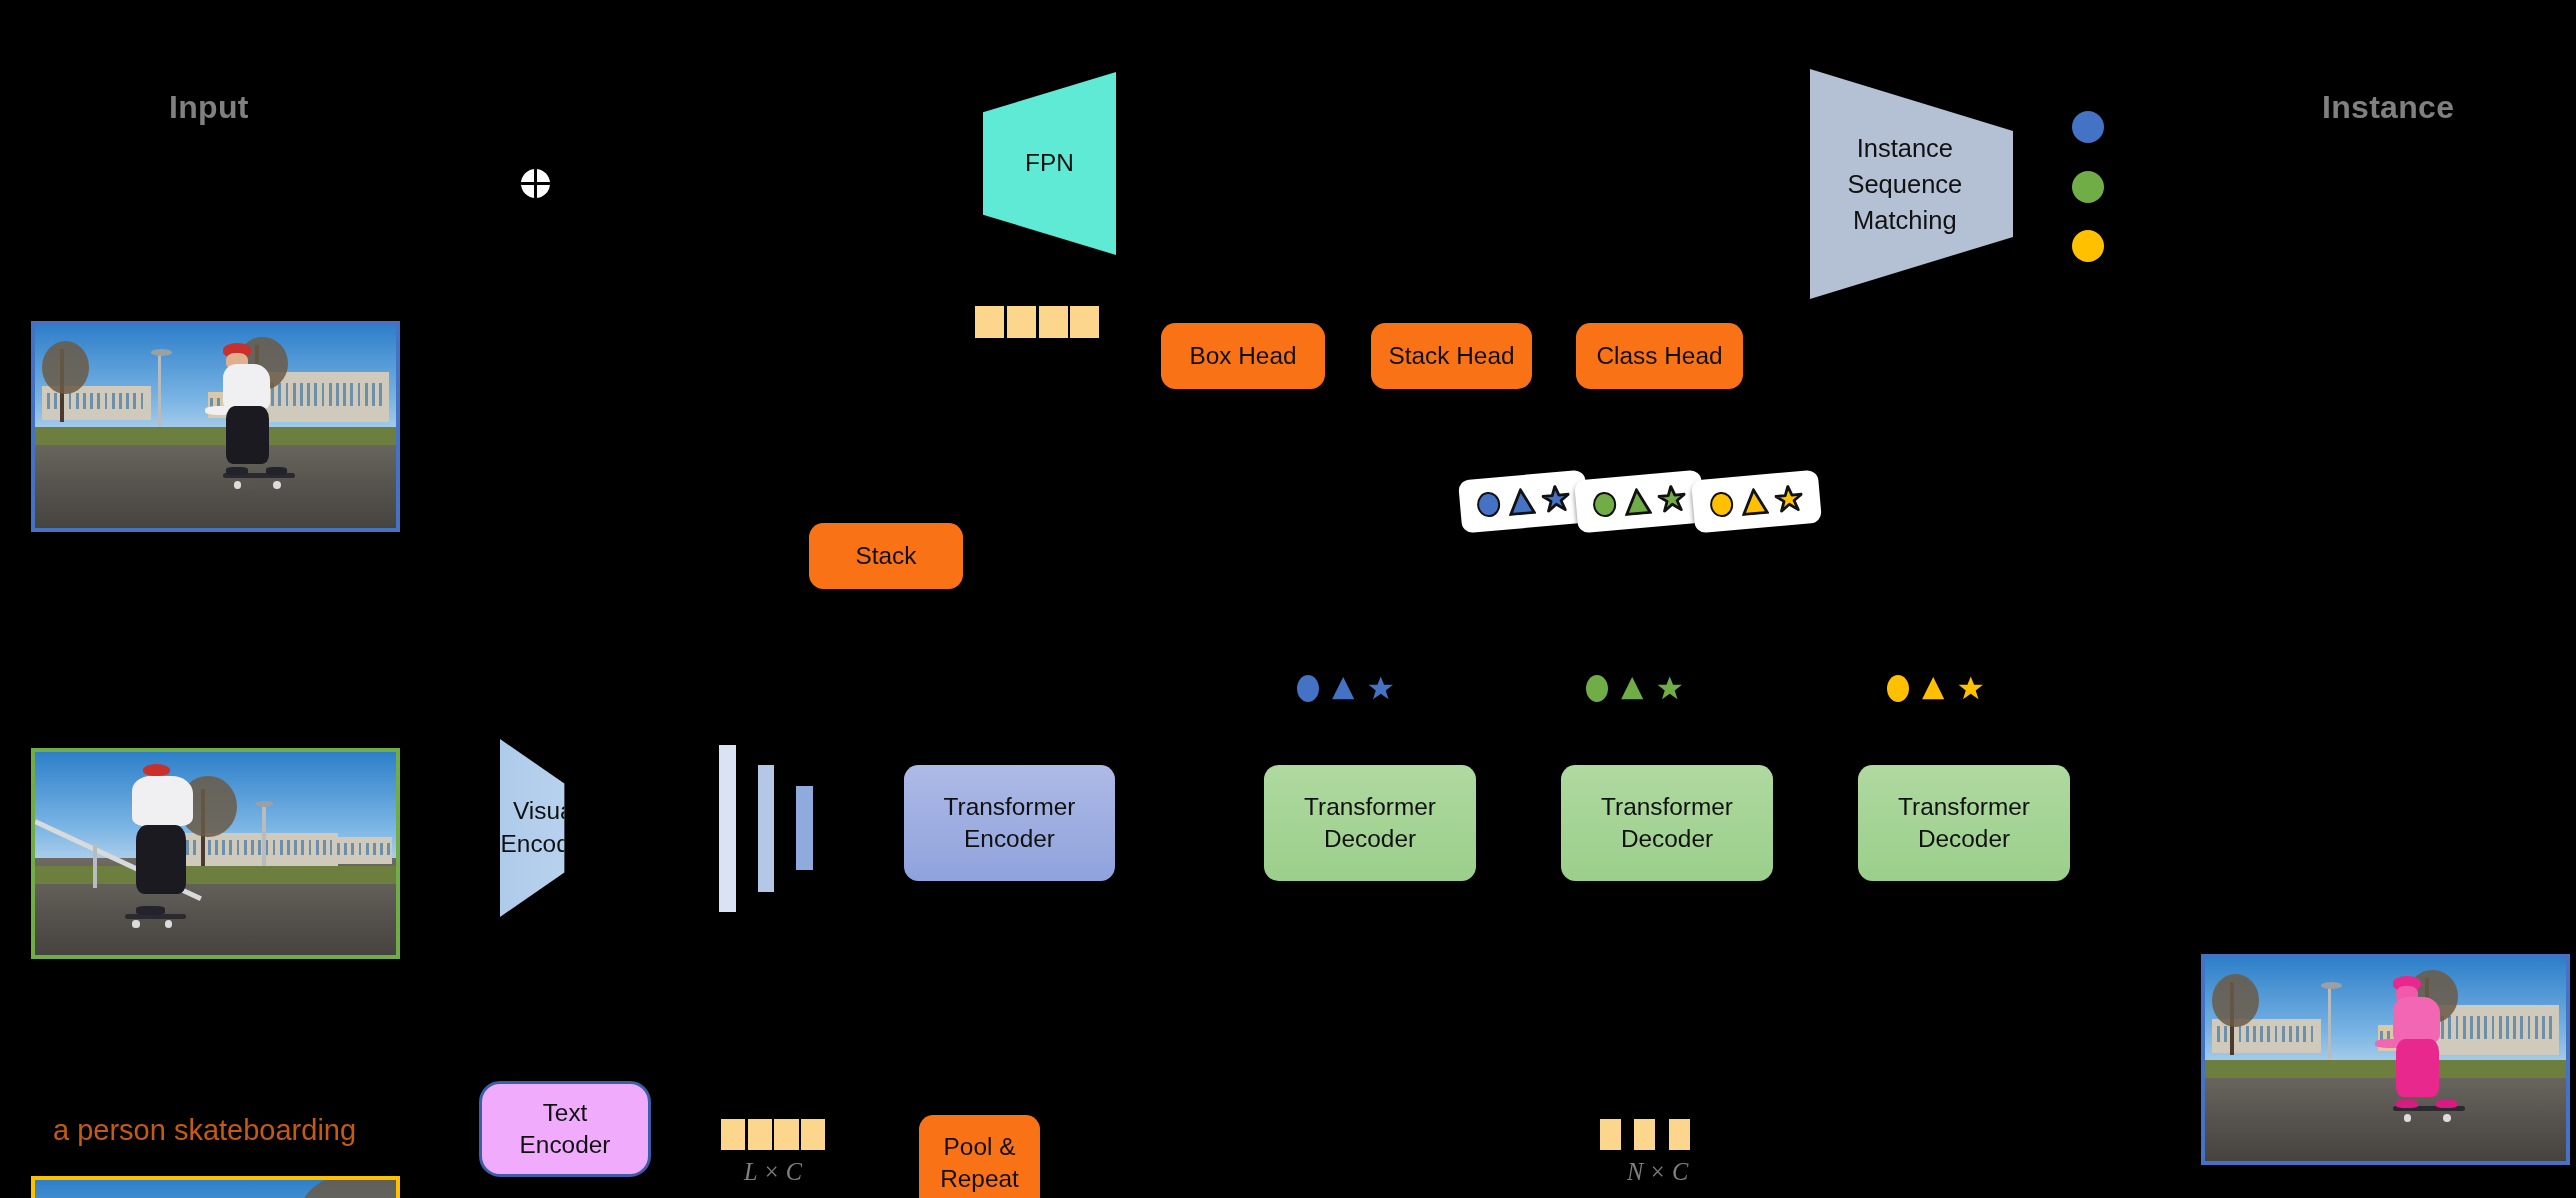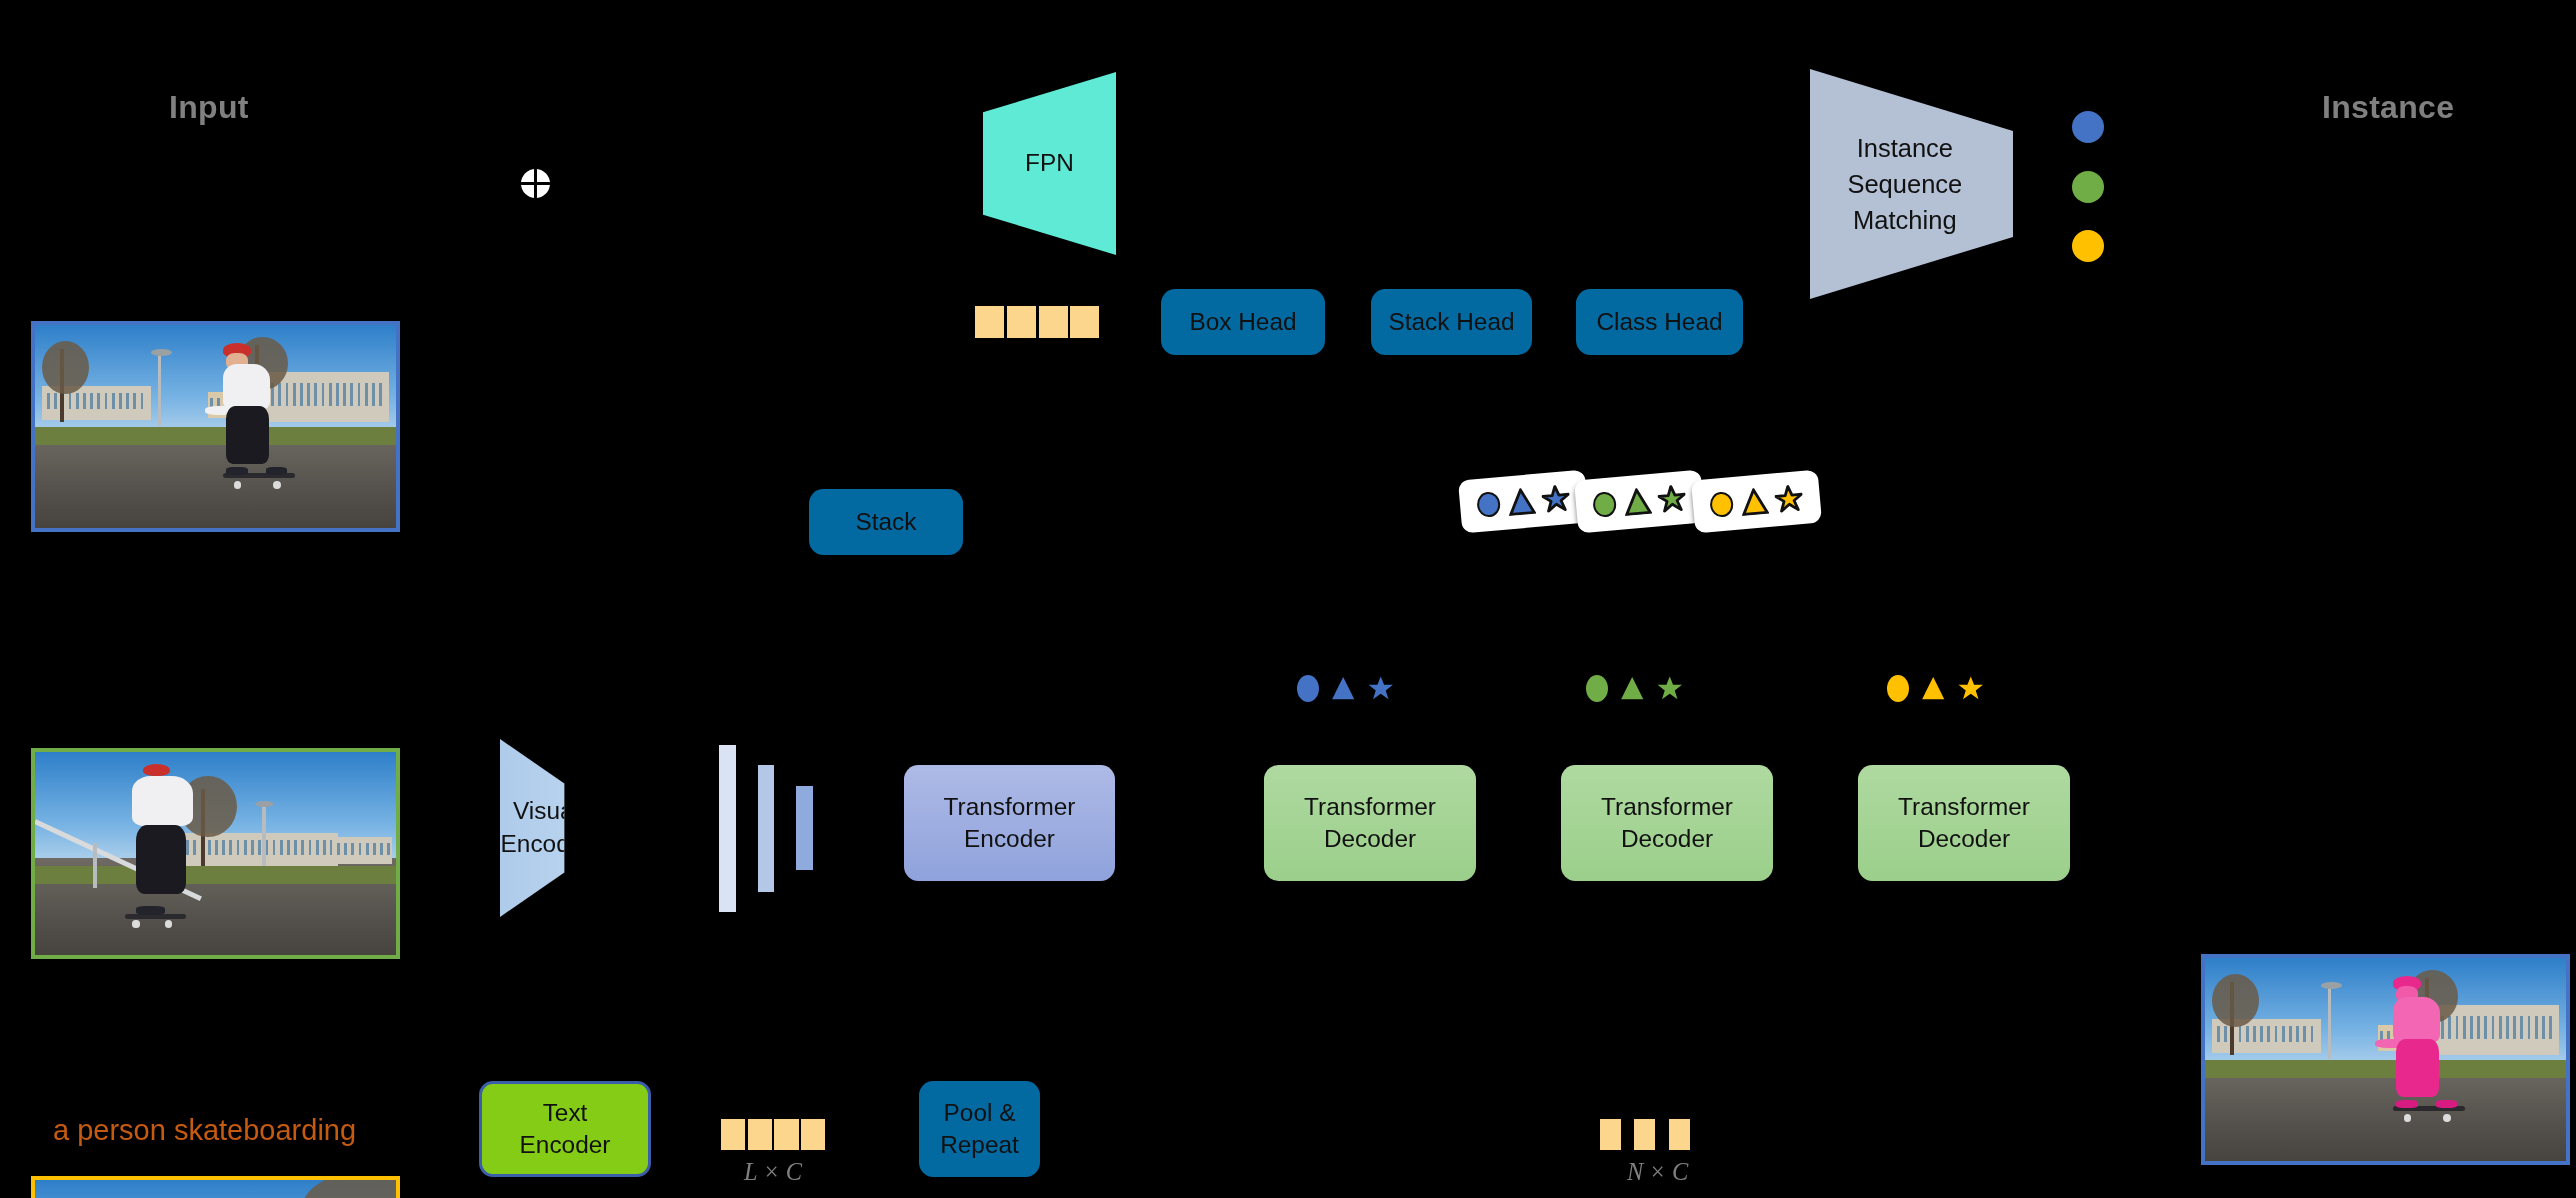--- a/index.html
+++ b/index.html
@@ -10,25 +10,25 @@
   
   .sect-title{color:#808080;font-size:32px;font-weight:bold;letter-spacing:0.3px;
               white-space:nowrap;}
 
   
   .prompt{color:#C55A11;font-size:29px;white-space:nowrap;}
 
   
   .box{border-radius:14.4px;display:flex;align-items:center;justify-content:center;
        text-align:center;color:#111;line-height:1.32;box-sizing:border-box;}
-  .box-white{background:#0369a1;font-size:24.4px;}
+  .box-white{background:#f97316;font-size:24.4px;margin-top:34px;}
   .box-green{background:linear-gradient(180deg,#AFD9A0 0%,#9BCF8B 100%);font-size:24.4px;}
   .box-blue{background:linear-gradient(180deg,#AEBAE6 0%,#8FA2DC 100%);font-size:24.4px;}
-  .box-text-enc{background:#84cc16;border:3.9px solid #3A5FA8;font-size:24.4px;
-                border-radius:14px;}
+  .box-text-enc{background:#f0abfc;border:3.9px solid #3A5FA8;font-size:24.4px;
+                border-radius:21px;}
 
   
   .trap{display:flex;align-items:center;justify-content:center;text-align:center;
         color:#111;line-height:1.35;}
   .trap-fpn{background:#5eead4;
             clip-path:polygon(100% 0%,100% 100%,0% 78%,0% 22%);font-size:24.4px;}
   .trap-ve{background:linear-gradient(90deg,#AECBEA 0%,#BDD7F0 100%);
            clip-path:polygon(0% 0%,58% 25%,58% 75%,0% 100%);font-size:24.4px;}
   .trap-ism{background:#B4C0D4;
             clip-path:polygon(0% 0%,100% 27%,100% 73%,0% 100%);font-size:25.5px;}

